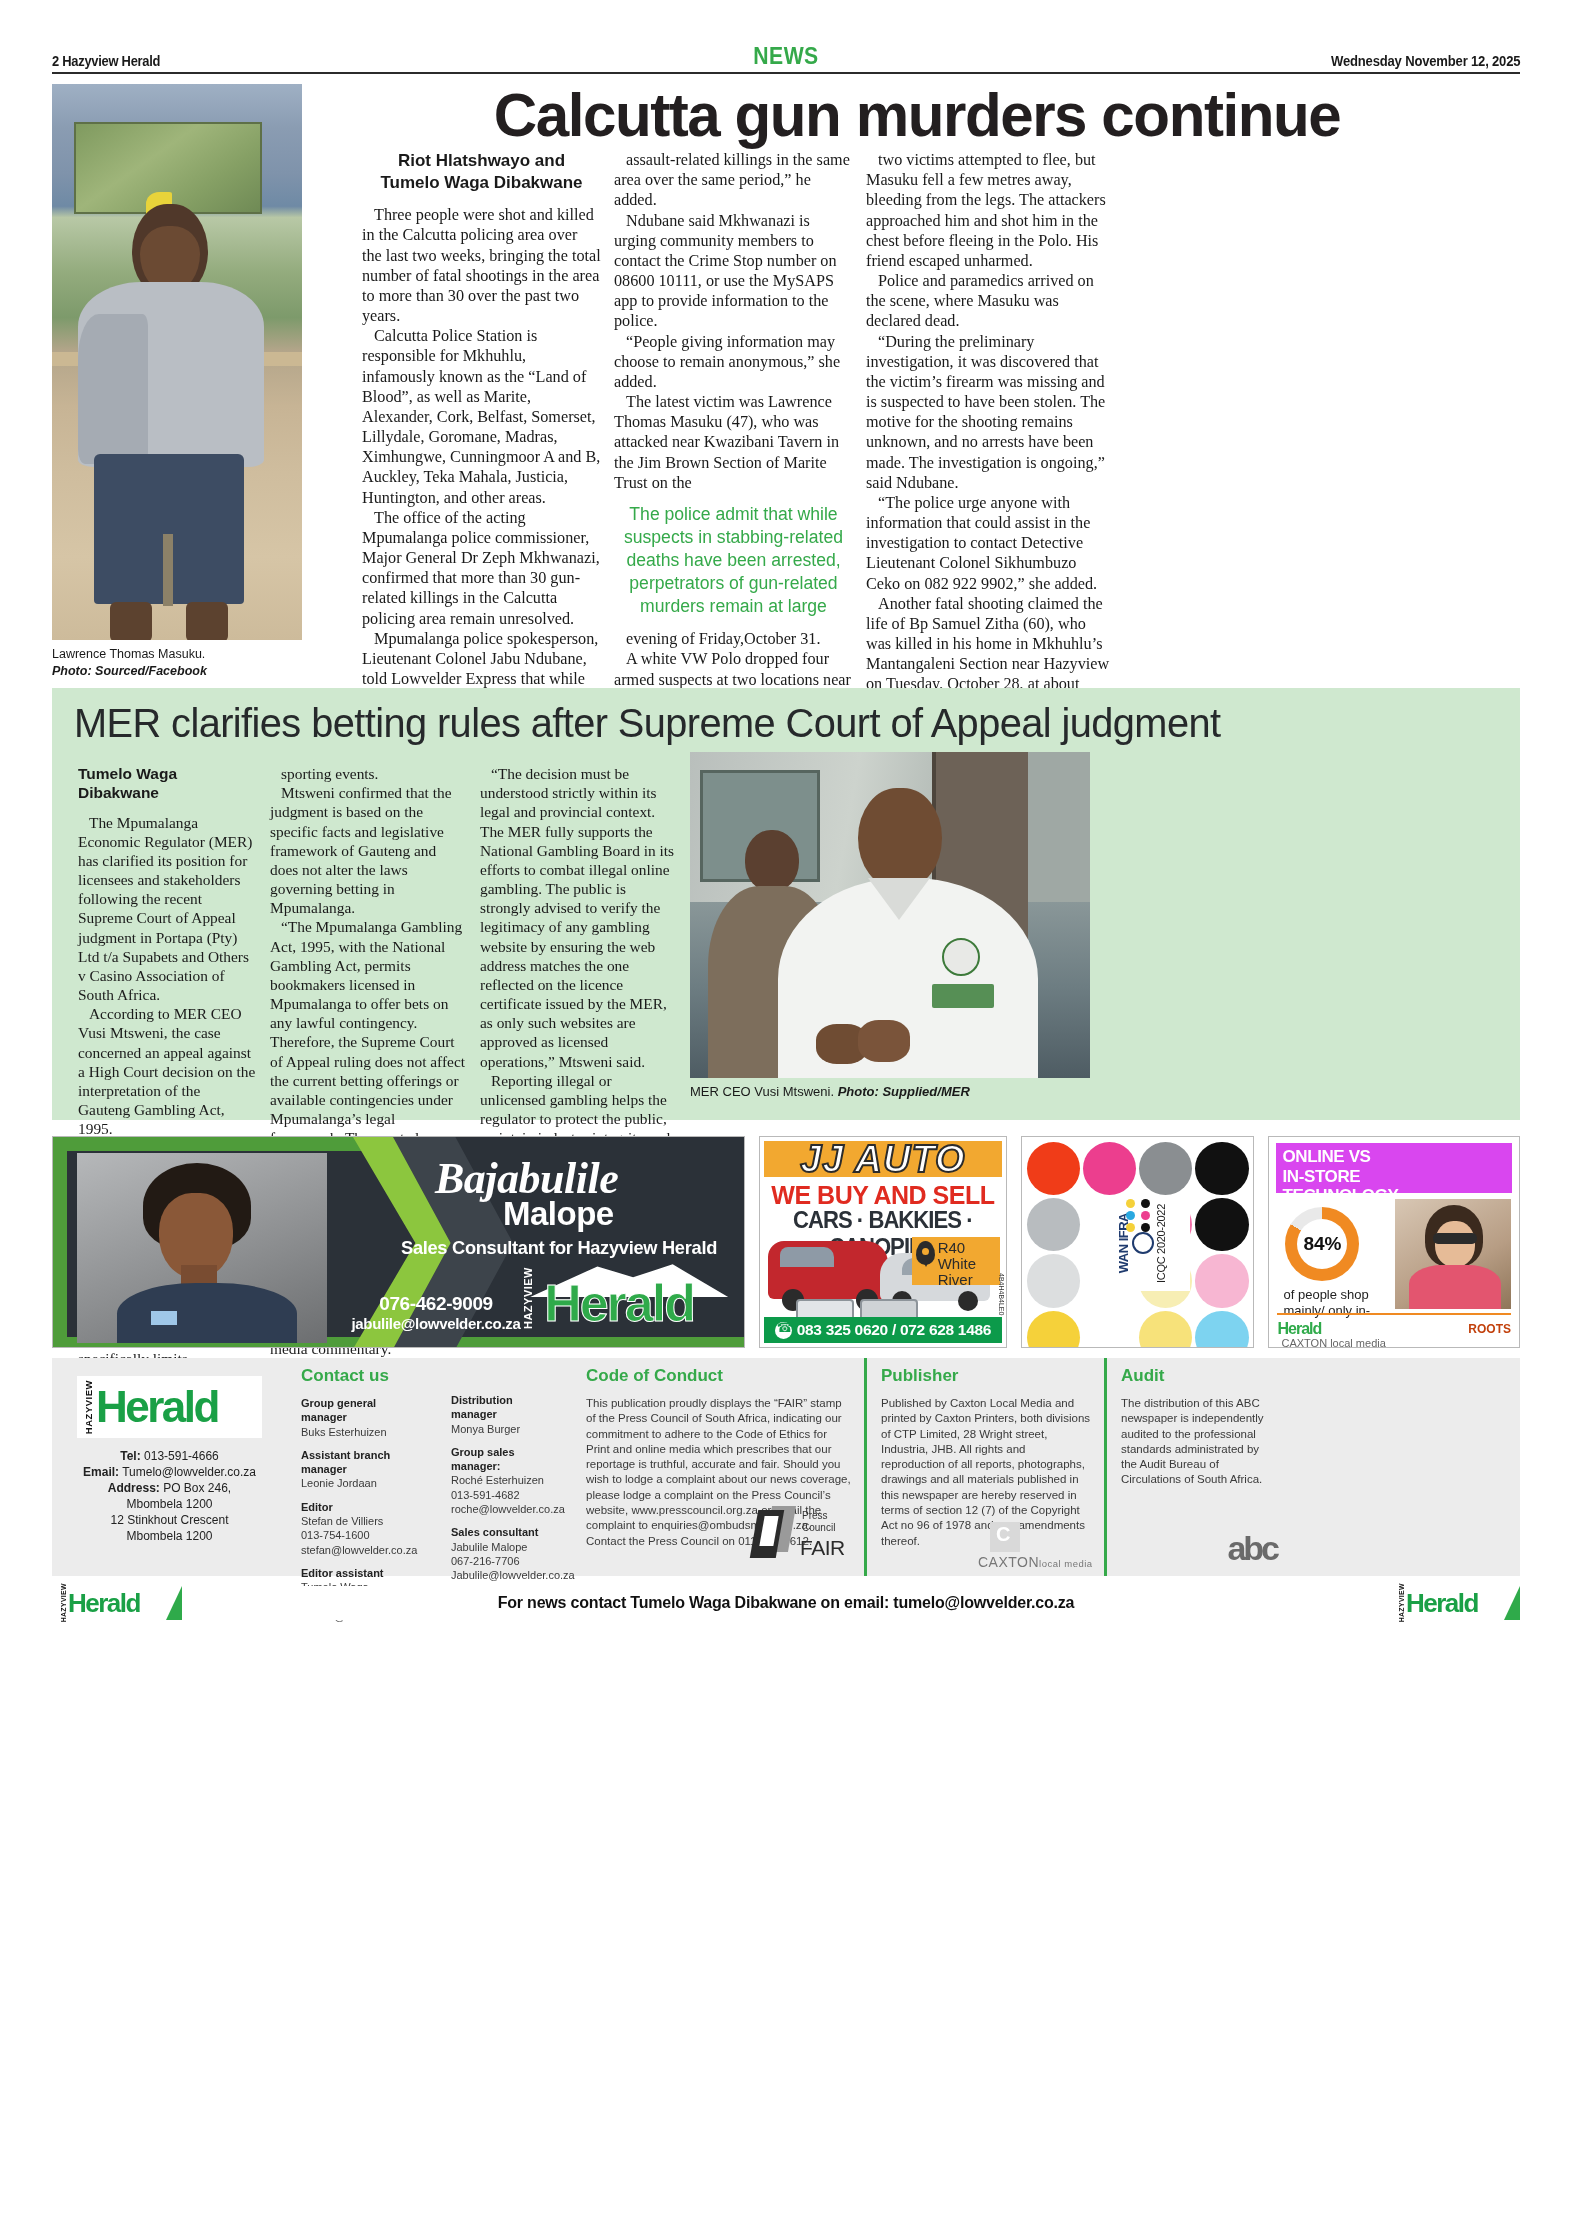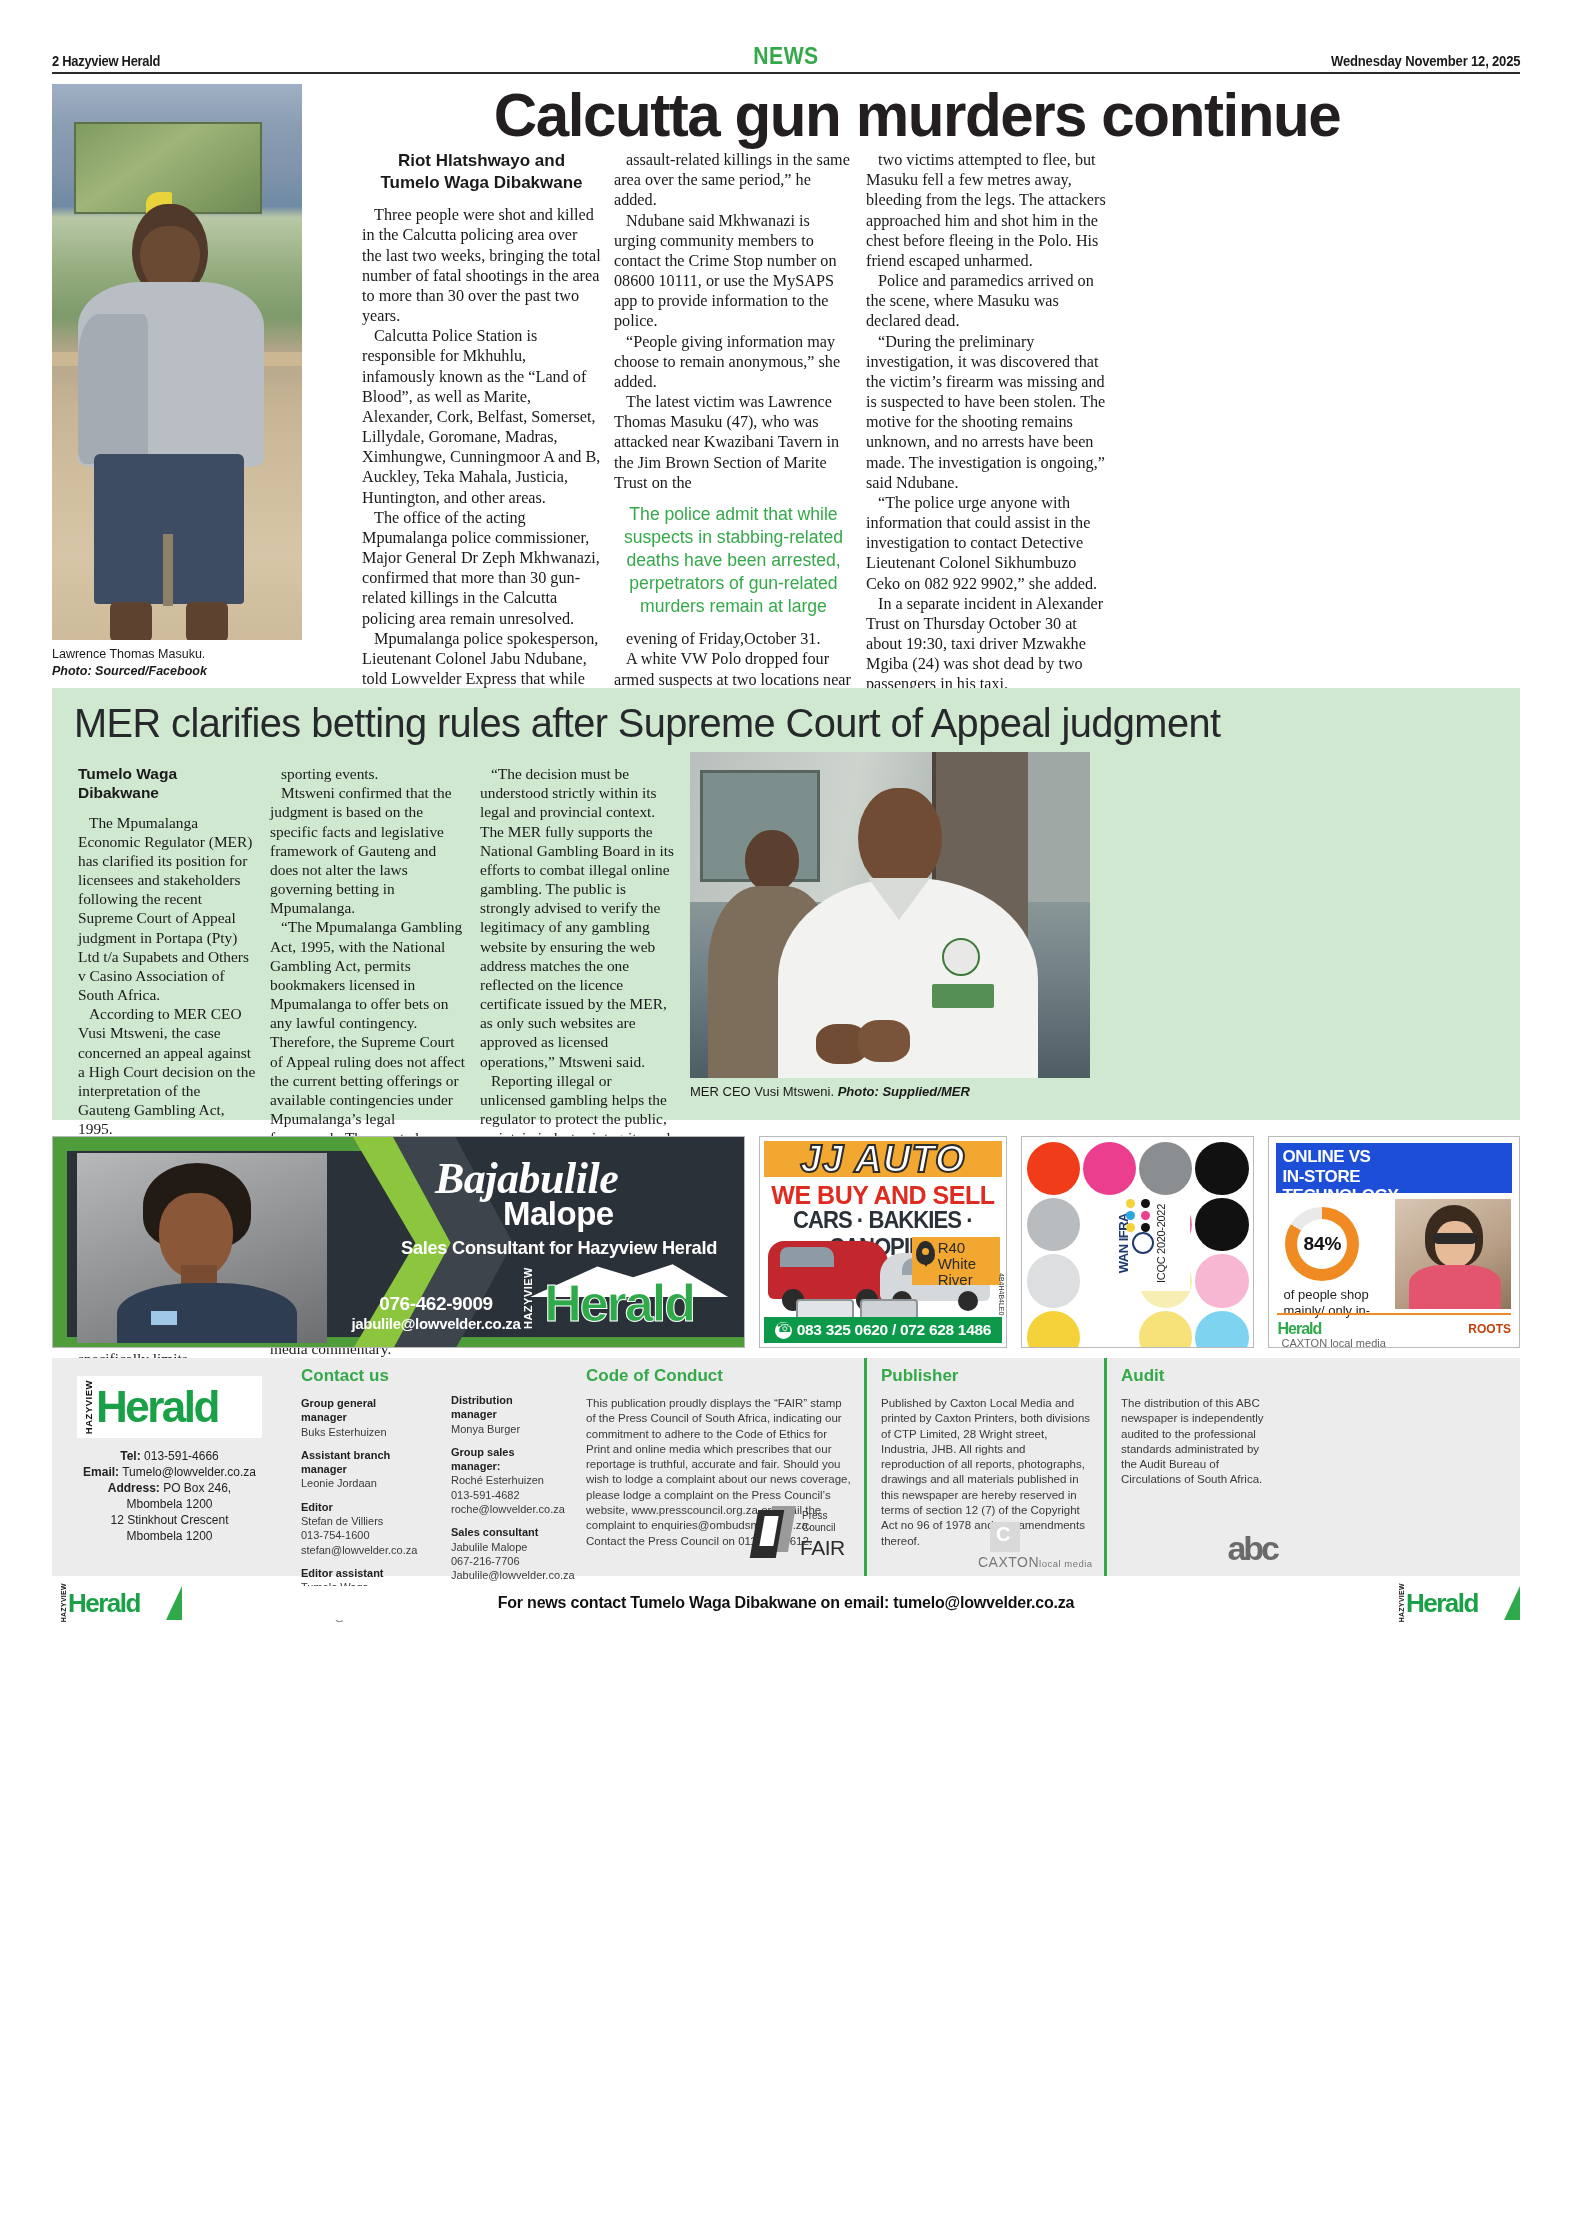--- a/index.html
+++ b/index.html
@@ -414,21 +414,21 @@
   .micro {
     position: absolute; left: 104px; top: 62px; z-index: 4;
     display: grid; grid-template-columns: 12px 12px; gap: 3px;
   }
   .micro i { width: 9px; height: 9px; border-radius: 50%; display: block; }
 
   
   .ad-online { width: 254px; background: #ffffff; }
   .ol-black {
     position: absolute; left: 7px; top: 6px; right: 7px; height: 50px;
-    background: #1d4ed8; color: #fff; padding: 4px 6px;
+    background: #d946ef; color: #fff; padding: 4px 6px;
     font-family: "Liberation Sans", sans-serif; font-weight: bold;
     font-size: 17px; line-height: 1.16; letter-spacing: -0.4px;
   }
   .ol-ring {
     position: absolute; left: 16px; top: 70px; width: 74px; height: 74px;
     border-radius: 50%;
     background: conic-gradient(#f08a22 0 84%, #e9e9e9 84% 100%);
     display: flex; align-items: center; justify-content: center;
   }
   .ol-ring::after {
@@ -659,21 +659,20 @@
           <p>Several patrons at the nearby tavern dove for cover as gunshots rang out. The</p>
         </div>
     </div>
 
     <div class="col3">
       <div>
           <p>two victims attempted to flee, but Masuku fell a few metres away, bleeding from the legs. The attackers approached him and shot him in the chest before fleeing in the Polo. His friend escaped unharmed.</p>
           <p>Police and paramedics arrived on the scene, where Masuku was declared dead.</p>
           <p>“During the preliminary investigation, it was discovered that the victim’s firearm was missing and is suspected to have been stolen. The motive for the shooting remains unknown, and no arrests have been made. The investigation is ongoing,” said Ndubane.</p>
           <p>“The police urge anyone with information that could assist in the investigation to contact Detective Lieutenant Colonel Sikhumbuzo Ceko on 082 922 9902,” she added.</p>
-          <p>In a separate incident in Alexander Trust on Thursday October 30 at about 19:30, taxi driver Mzwakhe Mgiba (24) was shot dead by two passengers in his taxi.</p>
           <p>Another fatal shooting claimed the life of Bp Samuel Zitha (60), who was killed in his home in Mkhuhlu’s Mantangaleni Section near Hazyview on Tuesday, October 28, at about 23:30.</p>
           <p>In another recent incident, Prophet Clive Masinga was shot and killed and his female companion seriously woundeds while at</p>
           <p>a Mkhuhlu tavern on October 17.</p>
           <p>No arrests have been made in any of these murders, but Mkhwanazi vowed that police will work around the clock to bring the perpetrators to justice.</p>
         </div>
     </div>
   </div>
 
   <div class="story2">
     <div class="headline2">MER clarifies betting rules after Supreme Court of Appeal judgment</div>

